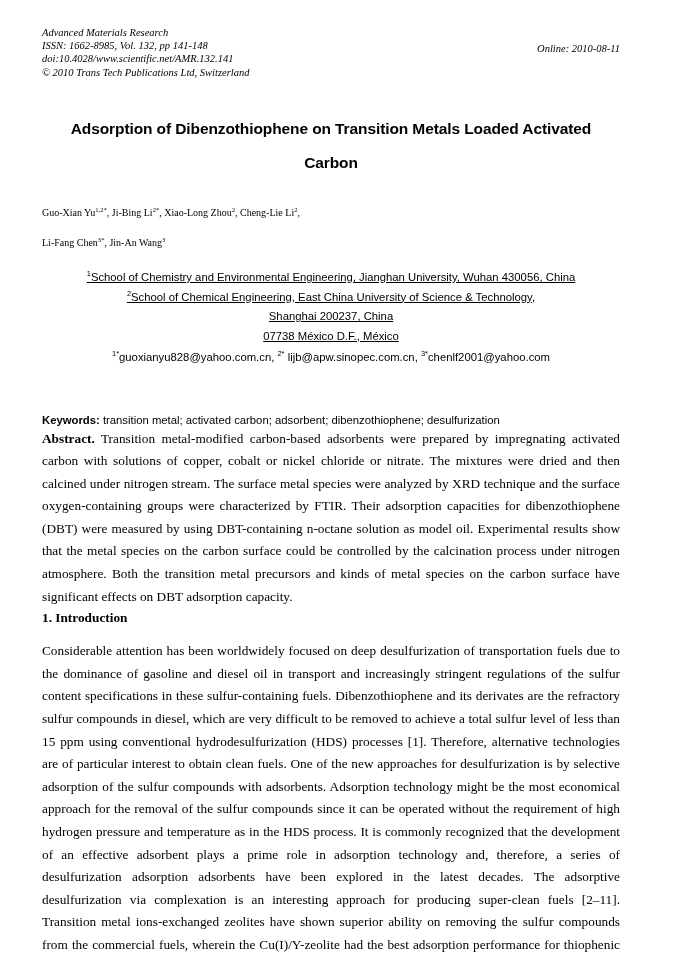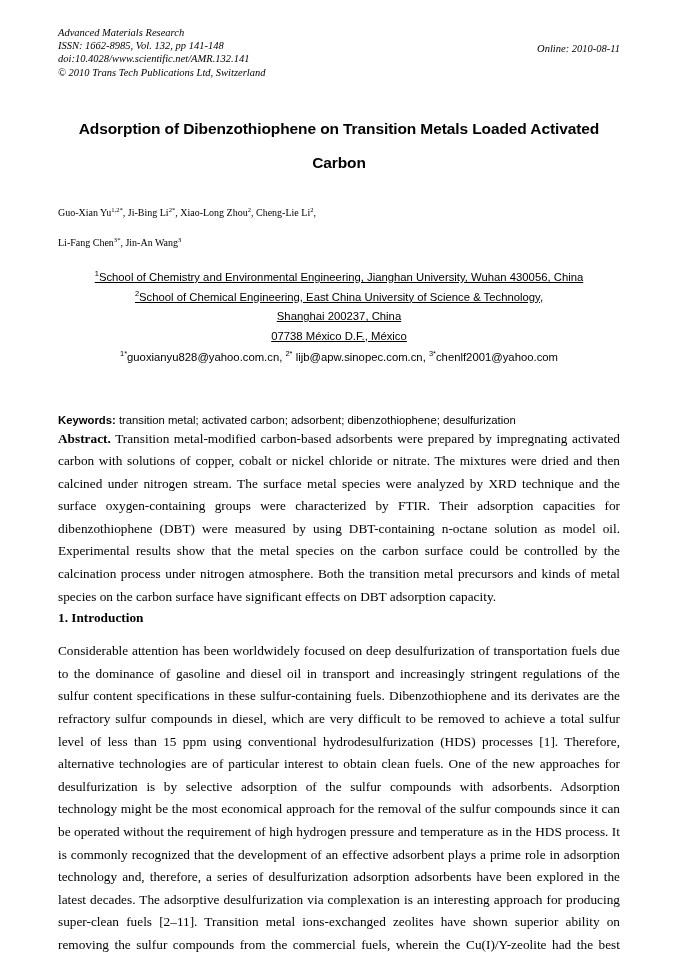--- a/index.html
+++ b/index.html
@@ -11,21 +11,21 @@
     width: 678px;
     height: 959px;
     font-family: "Liberation Serif", serif;
     color: #000000;
     overflow: hidden;
   }
   .page {
     width: 678px;
     height: 959px;
     box-sizing: border-box;
-    padding: 26px 58px 0 58px;
+    padding: 26px 58px 0 42px;
     position: relative;
   }
   .header {
     font-size: 10.5px;
     line-height: 13.2px;
     font-style: italic;
     position: relative;
     min-height: 56px;
   }
   .header .left-lines div {

